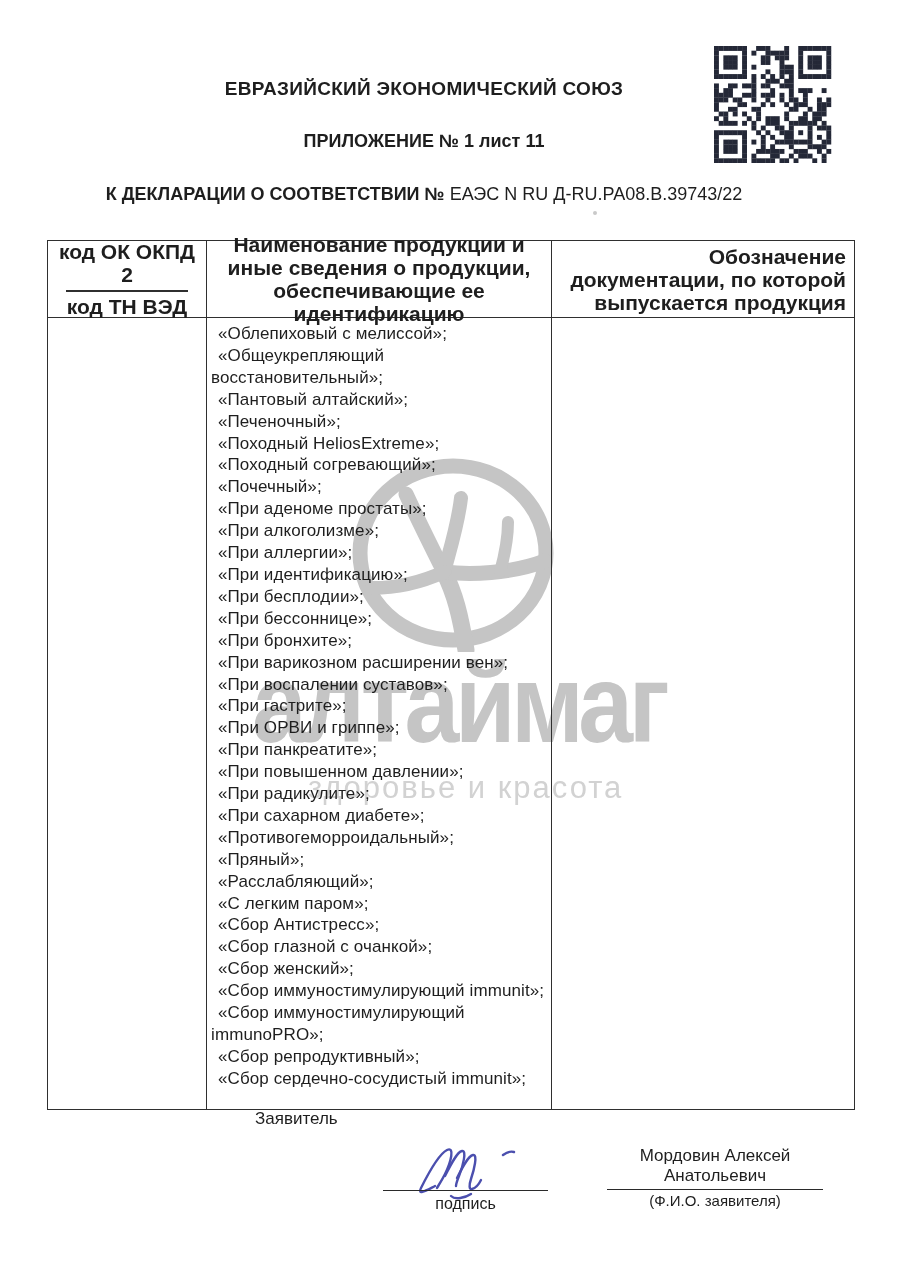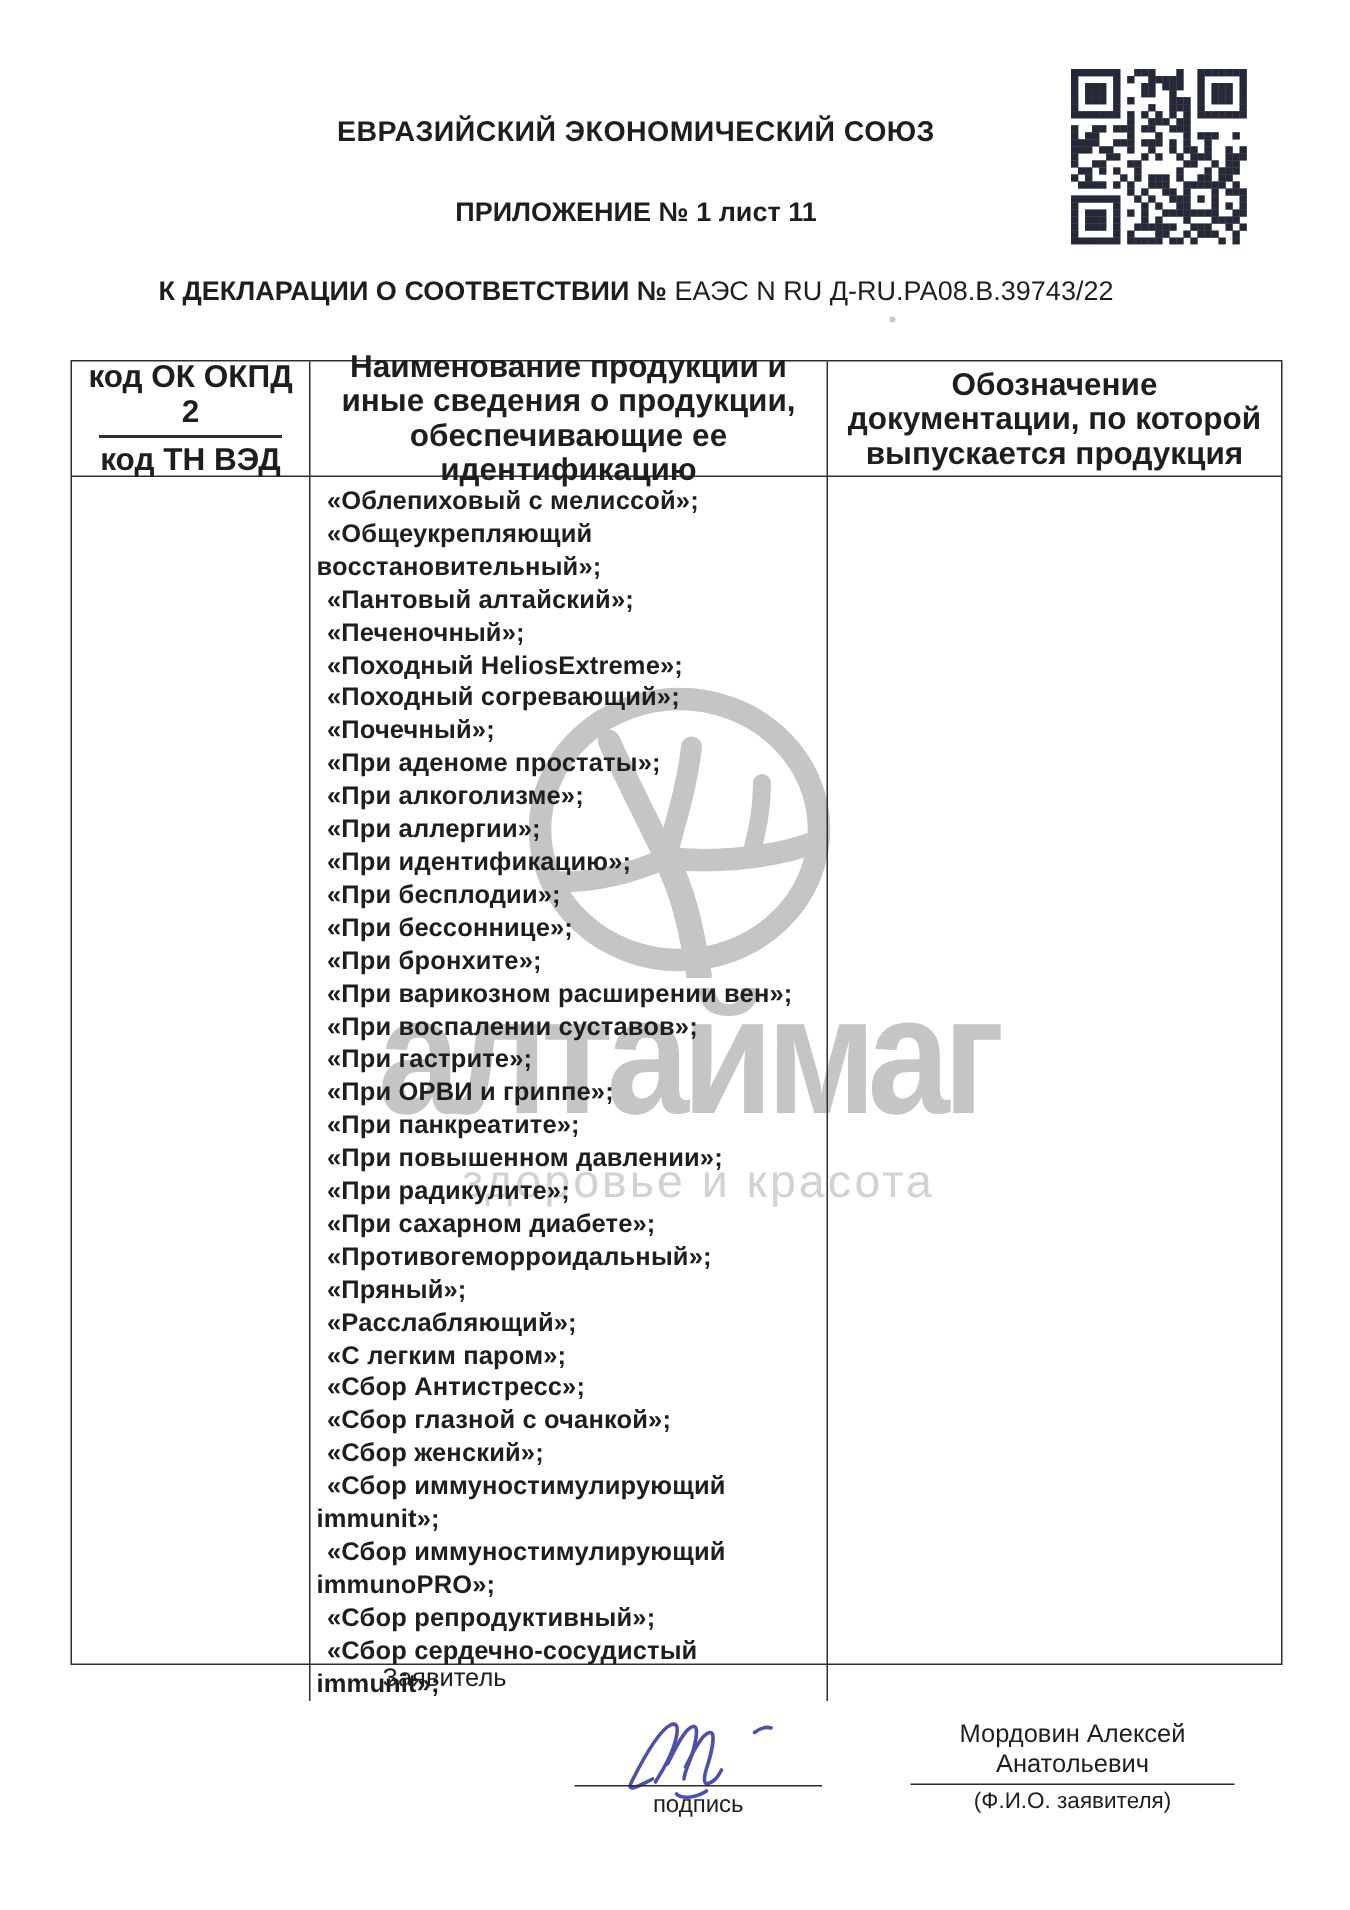--- a/index.html
+++ b/index.html
@@ -37,31 +37,31 @@
   }
 
   
   .doc-table{
     position:absolute; left:47px; top:240px; width:808px; height:870px; z-index:2;
     border:1.7px solid var(--border);
     display:grid; grid-template-columns:159px 345px 1fr; grid-template-rows:77px 1fr;
     background:transparent;
   }
   .cell{border-right:1.6px solid var(--border);}
-  .cell.last{border-right:none;}
+  .cell.last{border-right:none;text-align:right;}
   .hcell{
     border-bottom:1.6px solid var(--border);
     display:flex; flex-direction:column; align-items:center; justify-content:center;
     font-weight:bold; font-size:21px; text-align:center; line-height:23px; padding:2px 8px;
   }
   .code-sep{width:122px; border-bottom:2px solid var(--border); margin:4px 0 3px 0;}
   .body-cell{padding-top:5px;}
   .product-line{
     font-size:17px; line-height:21.9px; padding-left:4px; padding-right:6px;
-    text-indent:7px; letter-spacing:.1px;font-weight:bold;
+    text-indent:7px; letter-spacing:.1px;
   }
 
   .speck{position:absolute; left:593px; top:211px; width:4px; height:4px;
     background:#c9c9c9; border-radius:50%; z-index:1;}
 
   
   .f-applicant{position:absolute; left:255px; top:1109px; font-size:17px; z-index:3;}
   .sig-block{position:absolute; left:383px; top:1144px; width:165px; z-index:3; text-align:center;}
   .sig-svg{position:absolute; left:22px; top:-2px; color:var(--ink);}
   .sig-line{position:absolute; left:0; top:46px; width:165px; border-top:1.7px solid #2a2a2a;}

